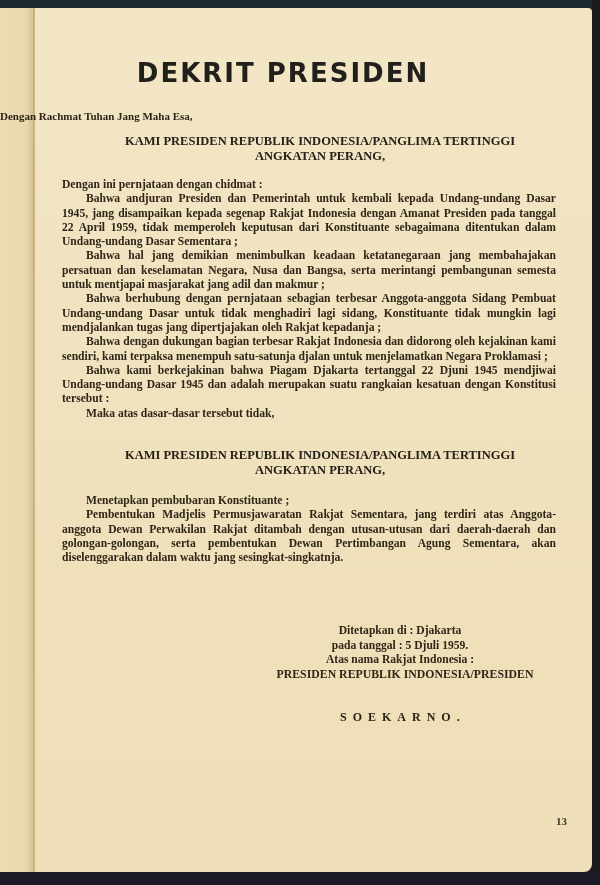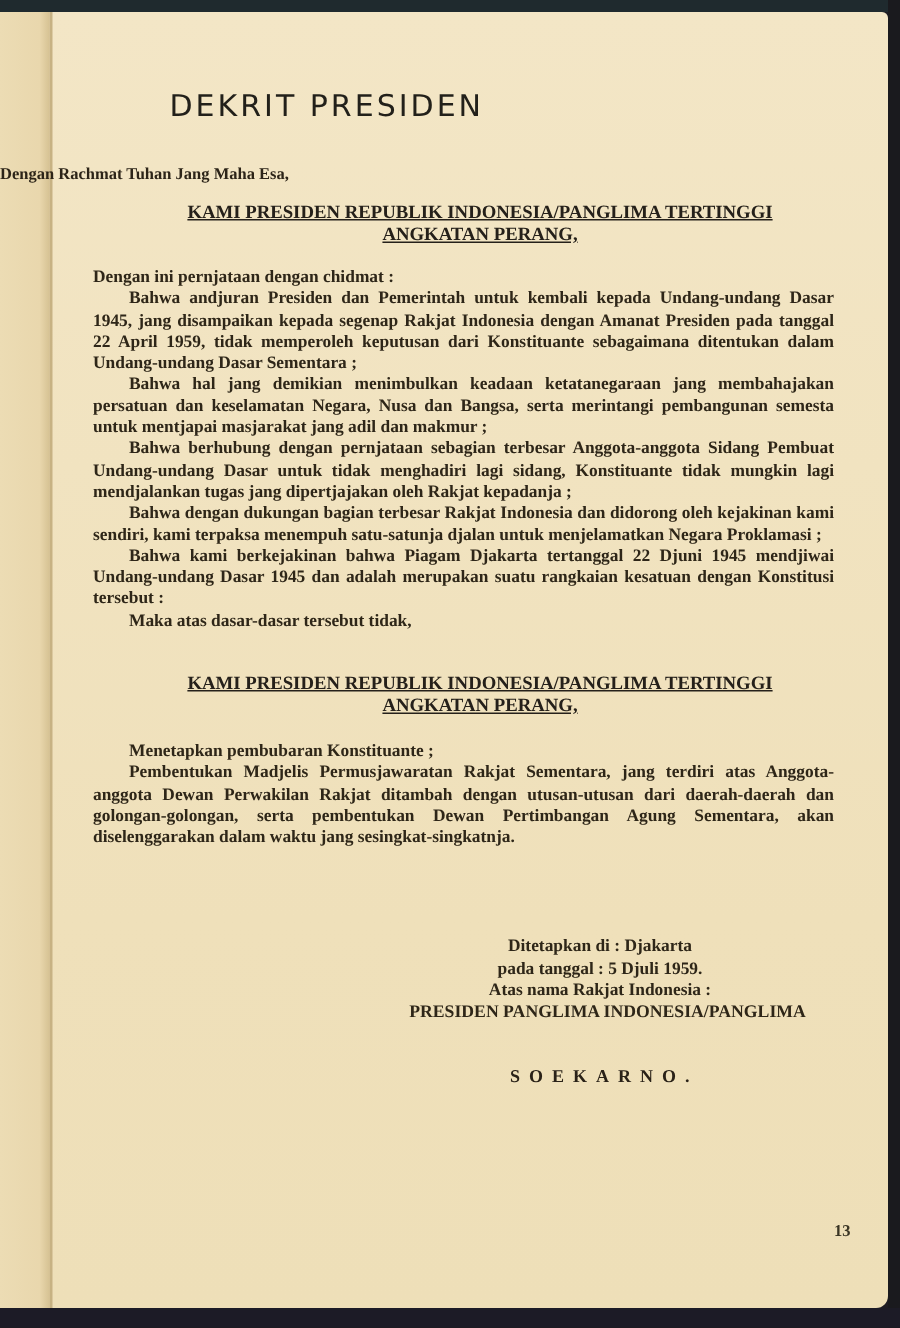--- a/index.html
+++ b/index.html
@@ -16,32 +16,32 @@
     position: absolute; left: 0; top: 8px; width: 592px; height: 864px;
     background: linear-gradient(180deg, #f3e6c6 0%, #f1e3c0 35%, #efe0ba 70%, #eedfb8 100%);
     border-radius: 0 4px 8px 0;
   }
   .left-fold {
     position: absolute; left: 0; top: 8px; width: 33px; height: 864px;
     background: linear-gradient(90deg, #ecdcb4 0%, #e9d7ad 80%, #d6c293 100%);
     border-right: 2px solid #c7b283;
   }
   .title {
-    position: absolute; left: 113px; top: 58px; width: 340px; 
+    position: absolute; left: 113px; top: 58px; width: 340px; text-align: center;
     font-family: "DejaVu Sans", sans-serif;
-    font-size: 20px; letter-spacing: 2px; color: #22201a;
-    font-weight: normal;
+    font-size: 26px; letter-spacing: 2px; color: #22201a;
+    font-weight: bold;
   }
   .subtitle {
     position: absolute; left: 0; top: 110px; width: 600px; text-align: left;
     font-size: 11px; font-weight: bold; color: #2c2418;
   }
   .heading {
     position: absolute; left: 60px; width: 520px; text-align: center;
-    font-size: 12.5px; font-weight: bold; line-height: 15px; color: #25201a; text-decoration: underline;
+    font-size: 12.5px; font-weight: bold; line-height: 15px; color: #25201a;
   }
   .body-block {
     position: absolute; left: 62px; width: 494px;
     font-size: 11.6px; font-weight: bold; line-height: 14.3px; color: #2e2618;
     text-align: justify;
   }
   .body-block p { margin: 0; text-indent: 24px; }
   .body-block p.noindent { text-indent: 0; }
   .sign {
     position: absolute; font-size: 11.6px; font-weight: bold; color: #2e2618; line-height: 14.5px;
@@ -90,17 +90,17 @@
   <p>Menetapkan pembubaran Konstituante ;</p>
   <p>Pembentukan Madjelis Permusjawaratan Rakjat Sementara, jang terdiri atas Anggota-anggota Dewan Perwakilan Rakjat ditambah dengan utusan-utusan dari daerah-daerah dan golongan-golongan, serta pembentukan Dewan Pertimbangan Agung Sementara, akan diselenggarakan dalam waktu jang sesingkat-singkatnja.</p>
 </div>
 
 <div class="sign" style="left:300px; top:624px; width:200px;">
   <div>Ditetapkan di : Djakarta</div>
   <div>pada tanggal : 5 Djuli 1959.</div>
   <div>Atas nama Rakjat Indonesia :</div>
 </div>
 <div class="sign" style="left:245px; top:667px; width:320px; font-size:11.8px;">
-  <div>PRESIDEN PANGLIMA INDONESIA/PANGLIMA</div>
+  <div>PRESIDEN REPUBLIK INDONESIA/PRESIDEN</div>
 </div>
 <div class="sign-name">SOEKARNO.</div>
 
 <div class="page-number">13</div>
 
 </body></html>

